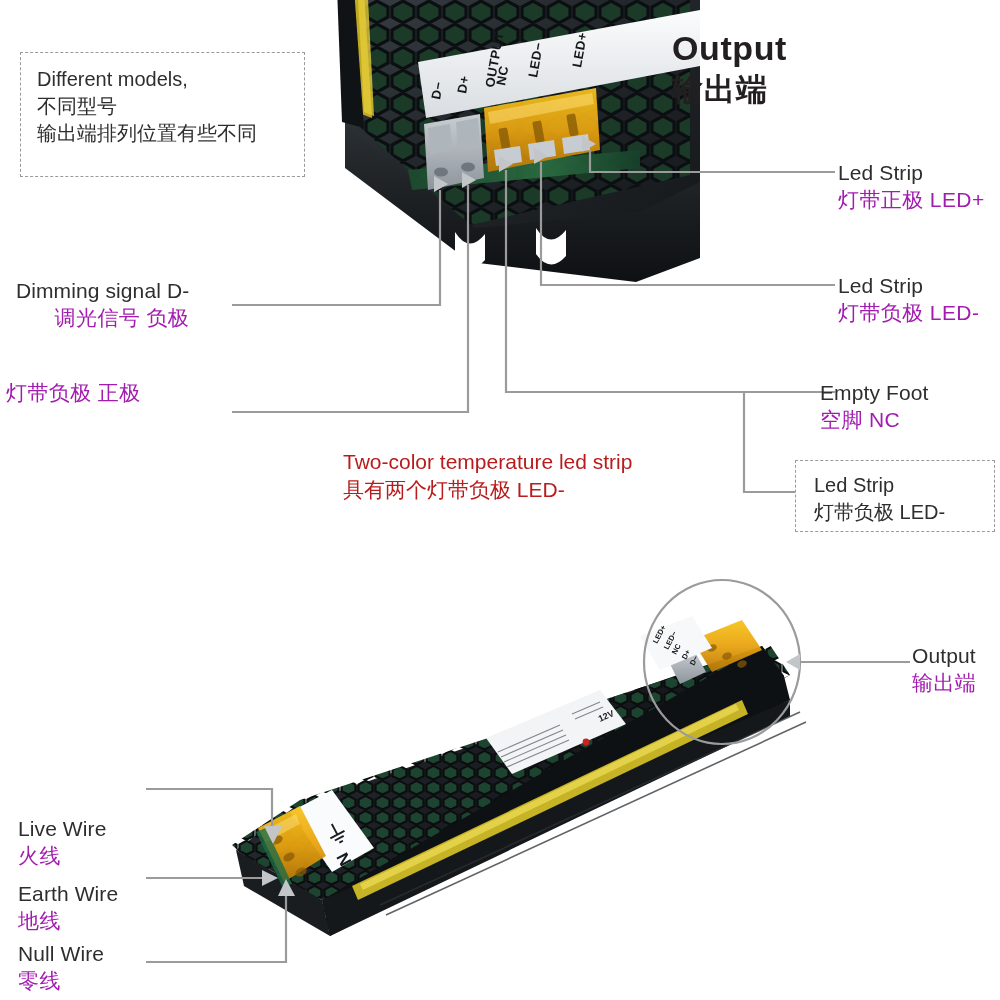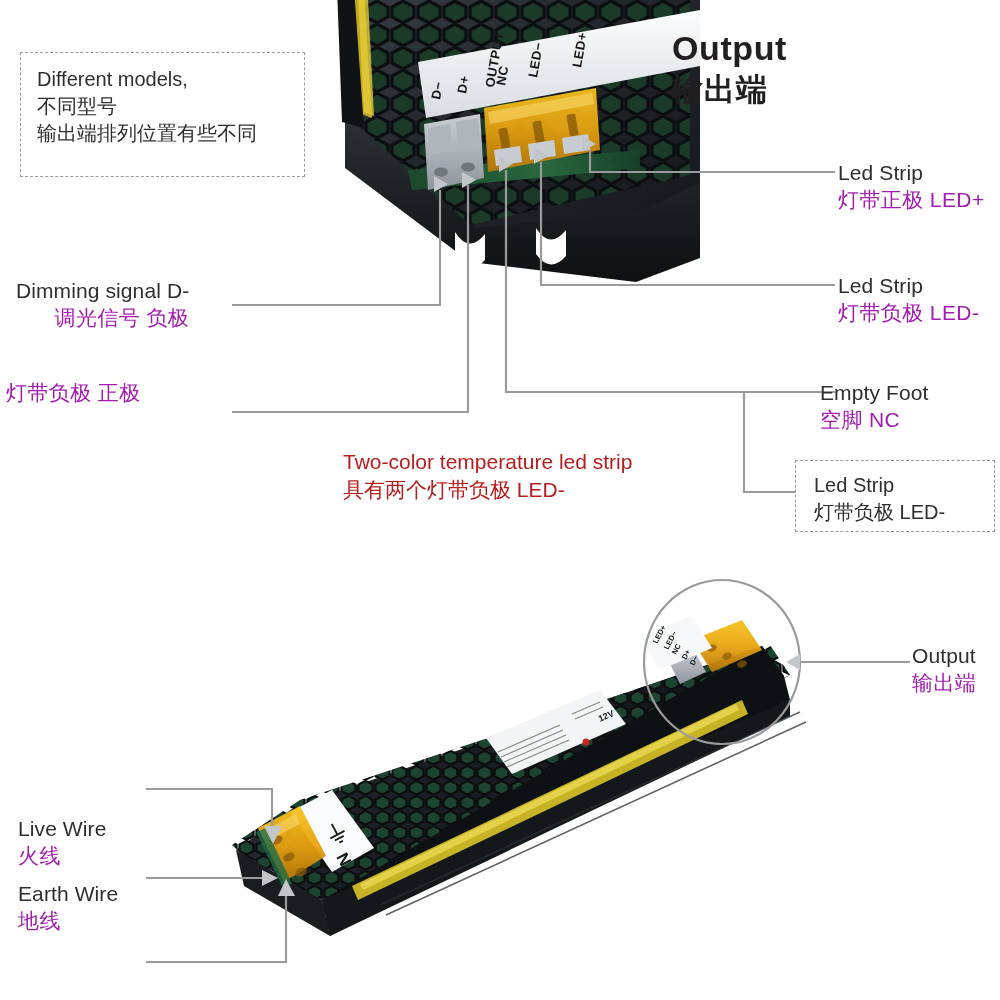--- a/index.html
+++ b/index.html
@@ -386,14 +386,18 @@
   <div class="lbl" style="left:18px; top:768px;margin-top:48px;">
     <span class="en">Live Wire</span>
     <span class="zh">火线</span>
   </div>
 
   <div class="lbl" style="left:18px; top:881px;">
     <span class="en">Earth Wire</span>
     <span class="zh">地线</span>
   </div>
 
+  <div class="lbl" style="left:18px; top:941px;">
+    <span class="en">Null Wire</span>
+    <span class="zh">零线</span>
+  </div>
 
 </div>
 
 </body></html>

